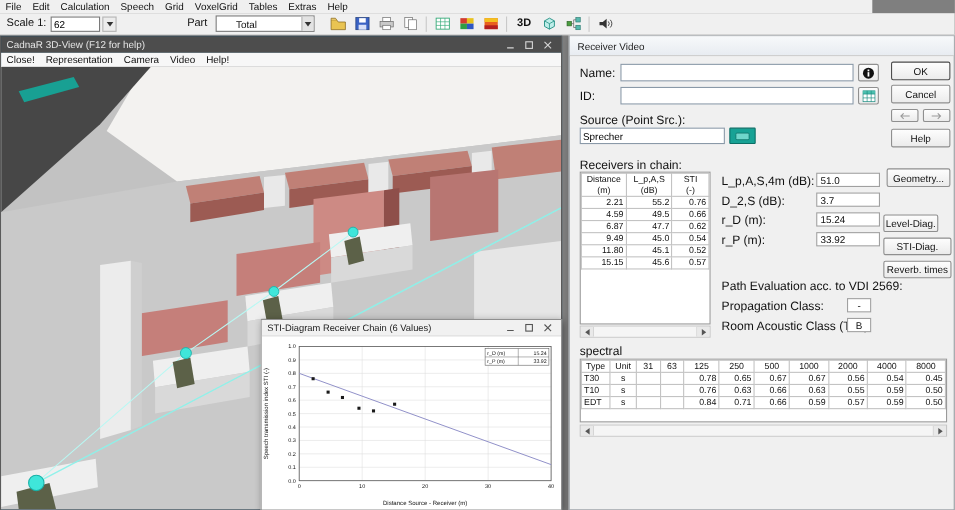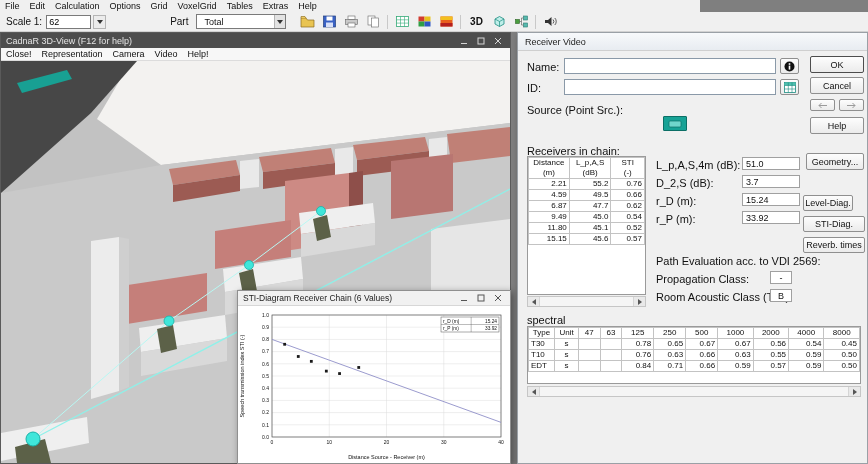--- a/index.html
+++ b/index.html
@@ -1,27 +1,27 @@
 <!DOCTYPE html>
 <html><head>
 <meta charset="utf-8">
 <style>
   * { margin:0; padding:0; box-sizing:border-box; }
   html,body { width:868px; height:464px; overflow:hidden; }
   body { position:relative; background:#7f7f7f; font-family:"Liberation Sans", sans-serif; color:#111; }
 
   
-  .menubar { position:absolute; left:0; top:0; width:700px; height:12px; background:#f0f0f0; display:flex; align-items:center; font-size:9px; z-index:5; }
+  .menubar { position:absolute; left:0; top:0; width:793px; height:12px; background:#f0f0f0; display:flex; align-items:center; font-size:9px; z-index:5; }
   .menubar span { padding:0 5px; cursor:default; }
   .toolbar { position:absolute; left:0; top:12px; width:868px; height:20px; background:#f0f0f0; border-bottom:1px solid #d2d2d2; display:flex; align-items:center; font-size:10px; padding-left:6px; z-index:5; }
   .scale-input { width:45px; height:14px; font-size:9px; border:1px solid #7a7a7a; padding:0 2px; margin-left:4px; font-family:inherit; }
   .mini-drop { width:13px; height:14px; margin-left:2px; background:#ececec; border:1px solid #b5b5b5; display:flex; align-items:center; justify-content:center; }
   .part-label { margin-left:64px; }
   .combo { margin-left:8px; width:90px; height:15px; background:#fff; border:1px solid #7a7a7a; display:flex; align-items:center; justify-content:space-between; font-size:9px; }
-  .combo .val { padding-left:7px; }
+  .combo .val { padding-left:17px; }
   .combo .arrow-box { width:11px; height:100%; background:#e3e3e3; border-left:1px solid #b5b5b5; display:flex; align-items:center; justify-content:center; }
   .tri-down { width:0; height:0; border-left:3px solid transparent; border-right:3px solid transparent; border-top:4px solid #333; }
   .tri-left { width:0; height:0; border-top:3px solid transparent; border-bottom:3px solid transparent; border-right:4px solid #555; }
   .tri-right { width:0; height:0; border-top:3px solid transparent; border-bottom:3px solid transparent; border-left:4px solid #555; }
   .tbtn { width:20px; height:17px; display:flex; align-items:center; justify-content:center; margin:0 1px; cursor:default; }
   .tbtn-3d { font-weight:bold; font-size:10px; width:22px; }
   .tsep { width:1px; height:14px; background:#c9c9c9; margin:0 3px; }
   .tool-icons { display:flex; align-items:center; margin-left:10px; }
 
   
@@ -64,21 +64,21 @@
   .sb-track { flex:1; background:#f5f5f5; border-left:1px solid #d5d5d5; border-right:1px solid #d5d5d5; }
   .src-btn { position:absolute; background:#17a295; border:1px solid #0c6f66; border-radius:1px; display:flex; align-items:center; justify-content:center; }
 </style>
 </head>
 <body>
 
 <div class="menubar">
   <span>File</span>
   <span>Edit</span>
   <span>Calculation</span>
-  <span>Options</span>
+  <span>Speech</span>
   <span>Grid</span>
   <span>VoxelGrid</span>
   <span>Tables</span>
   <span>Extras</span>
   <span>Help</span>
 </div>
 
 <div class="toolbar">
   <span>Scale 1:</span>
   <input class="scale-input" value="62" style="">
@@ -369,20 +369,21 @@
       </svg>
   </div>
   <div class="wbtn" style="left:321px;top:66px;width:25px;height:12px">
     <svg width="11" height="7" viewBox="0 0 11 7">
         <path d="M1 3.5h8M6.5 1L9 3.5 6.5 6" stroke="#9a9a9a" stroke-width="1" fill="none"></path>
       </svg>
   </div>
   <div class="wbtn" style="left:292px;top:84px;width:54px;height:17px">Help</div>
 
   <span class="lbl" style="left:9px;top:71px">Source (Point Src.):</span>
+  <input class="tfield" style="left: 9px; top: 83px; width: 132px; height: 15px;" value="Sprecher">
   <div class="src-btn" style="left:145px;top:83px;width:24px;height:15px">
     <svg width="14" height="8" viewBox="0 0 14 8">
         <rect x="1" y="1" width="12" height="6" rx="1" fill="#6fd6cb" stroke="#0c6f66" stroke-width=".7"></rect>
       </svg>
   </div>
 
   <span class="lbl" style="left:9px;top:112px">Receivers in chain:</span>
   <div class="tablebox" style="left:9px;top:123px;width:119px;height:139px">
     <table class="grid-table rc-cols">
         <thead>
@@ -456,21 +457,21 @@
   <span class="lbl" style="left:138px;top:258px">Room Acoustic Class (T20):</span>
   <div class="cbox" style="left:252px;top:256px;width:22px;height:13px">B</div>
 
   <span class="lbl" style="left:9px;top:281px">spectral</span>
   <div class="tablebox" style="left:9px;top:293px;width:334px;height:58px">
     <table class="grid-table spectral">
         <thead>
           <tr>
             <th>Type</th>
             <th>Unit</th>
-            <th>47</th>
+            <th>31</th>
             <th>63</th>
             <th>125</th>
             <th>250</th>
             <th>500</th>
             <th>1000</th>
             <th>2000</th>
             <th>4000</th>
             <th>8000</th>
           </tr>
         </thead>

